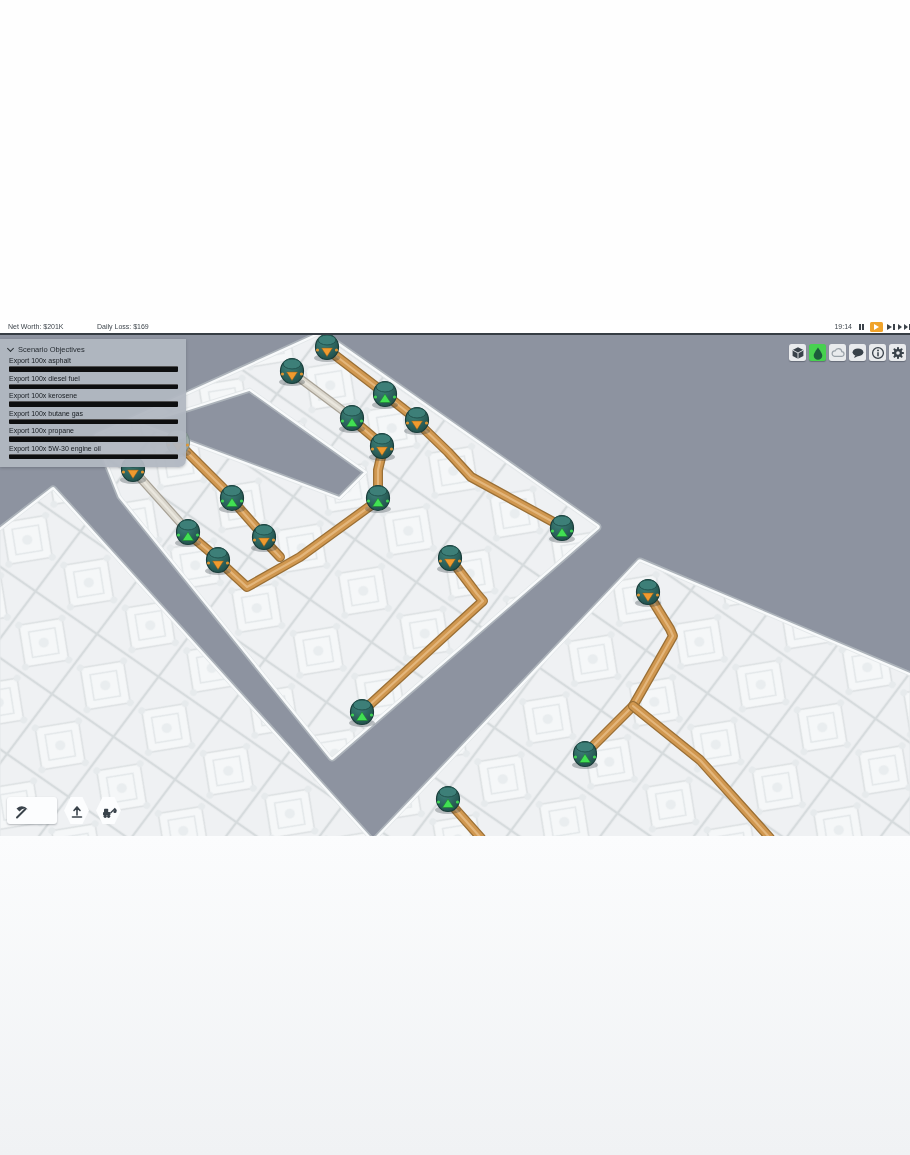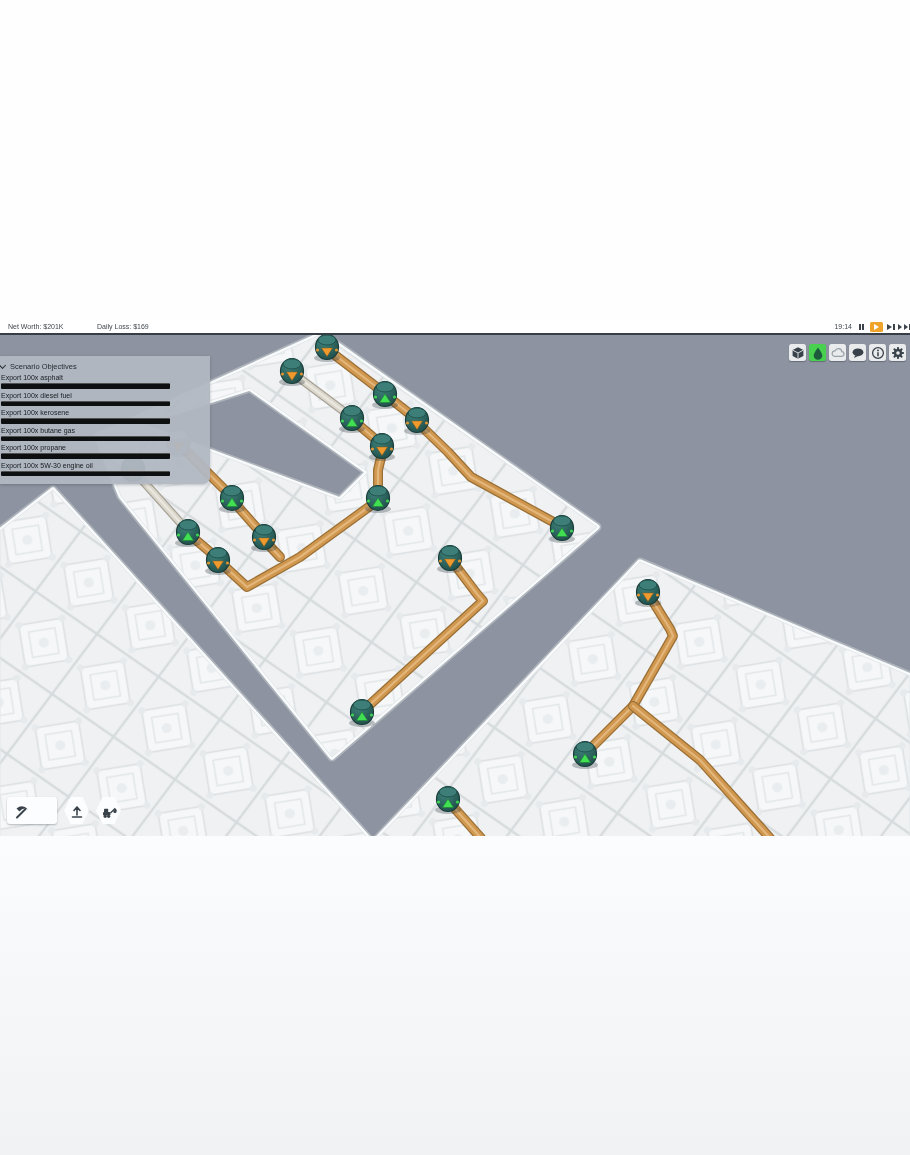--- a/index.html
+++ b/index.html
@@ -21,22 +21,22 @@
   .pb-ff{right:13px;width:12px;}
   .pb-fff{right:0px;width:12px;}
   .bar-s{display:inline-block;width:1.8px;height:6px;background:#3c434a;}
   .tri{display:inline-block;width:0;height:0;border-top:3.2px solid transparent;
        border-bottom:3.2px solid transparent;border-left:5px solid #3c434a;}
   .tri-w{border-left-color:#ffffff;}
   
   .scene{position:absolute;left:0;top:335px;width:910px;height:501px;background:#8d93a0;}
   .scene svg{display:block;}
   
-  .objpanel{position:absolute;left:0;top:356px;width:210px;background:rgba(177,183,193,0.95);
-       border-bottom-right-radius:7px;box-shadow:0 1px 3px rgba(30,35,45,.25);padding:4px 8px 8px 0;box-sizing:border-box;}
+  .objpanel{position:absolute;left:0;top:339px;width:186px;background:rgba(177,183,193,0.95);
+       border-bottom-right-radius:7px;box-shadow:0 1px 3px rgba(30,35,45,.25);padding:4px 8px 8px 8px;box-sizing:border-box;}
   .obj-title{display:flex;align-items:center;gap:5px;font-size:7.5px;color:#262c32;margin:2px 0 3px 0;}
   .chev{display:inline-block;width:4px;height:4px;border-right:1.3px solid #2a3036;
        border-bottom:1.3px solid #2a3036;transform:rotate(45deg);margin-top:-2px;}
   .obj-item{margin-left:1px;}
   .obj-label{font-size:7px;color:#171c21;margin:3px 0 2px 0;white-space:nowrap;}
   .obj-bar{width:169px;height:4.5px;background:#0e0f10;border-top:1px solid rgba(255,255,255,.28);
        border-radius:1px;position:relative;overflow:hidden;}
   .obj-fill{position:absolute;left:0;top:0;bottom:0;background:#e8962e;}
   
   .tr-buttons{position:absolute;top:344px;right:4px;display:flex;gap:3px;}

